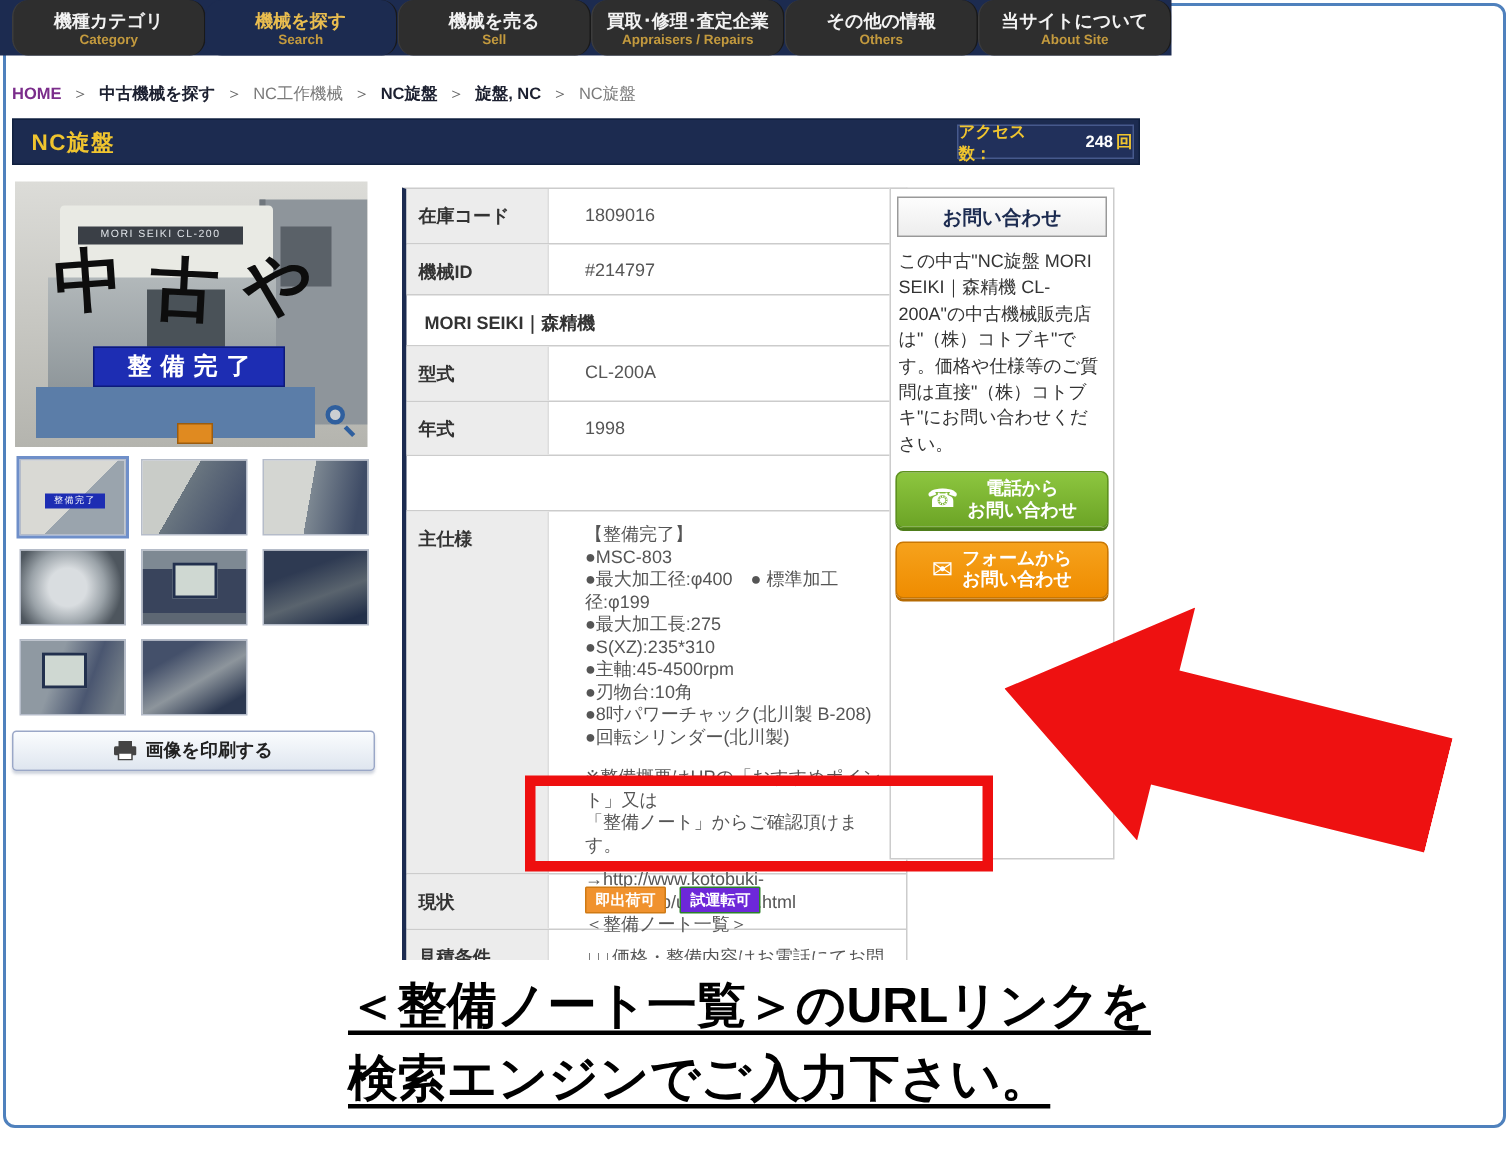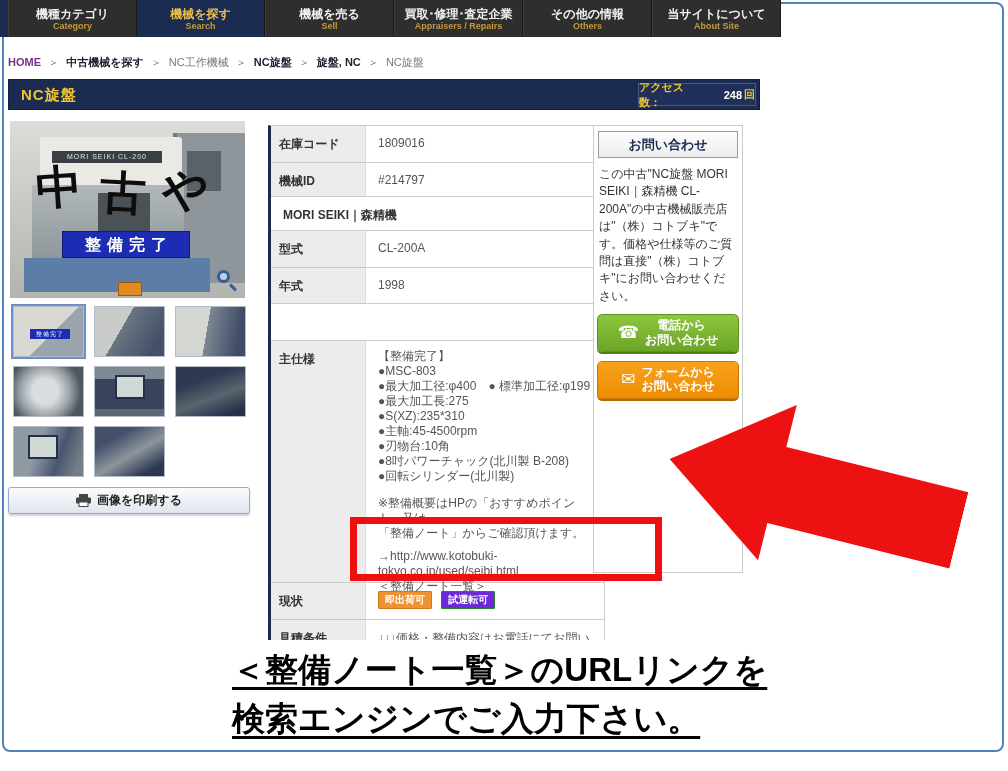--- a/index.html
+++ b/index.html
@@ -4,21 +4,21 @@
 <style>
   * { margin:0; padding:0; box-sizing:border-box; }
   html,body { width:1008px; height:771px; background:#fff; font-family:"Liberation Sans","DejaVu Sans",sans-serif; overflow:hidden; position:relative; }
   .abs { position:absolute; }
 
   
   #frame { left:2px; top:2px; width:1002px; height:750px; border:2px solid #4f81bd; border-radius:8px; z-index:8; pointer-events:none; }
 
   
   #nav { left:0; top:0; width:781px; height:37px; background:#1c2b50; display:flex; padding-left:8px; z-index:10; }
-  .nav-tab { flex:1; background:#2e2e2e; border-right:1px solid #191919; border-left:1px solid #3c3c3c; display:flex; flex-direction:column; align-items:center; justify-content:center; cursor:pointer; }
+  .nav-tab { flex:1; background:#2e2e2e; border-right:1px solid #191919; border-left:1px solid #3c3c3c; display:flex; flex-direction:column; align-items:center; justify-content:center; cursor:pointer;border-radius:11px; }
   .nav-tab .jp { font-size:12px; font-weight:bold; color:#f2f2f2; line-height:14px; }
   .nav-tab .en { font-size:9px; color:#c39a3e; line-height:10px;font-weight:bold; }
   .nav-tab.active { background:#1c2b50; border-left:none; }
   .nav-tab.active .jp { color:#e9bd4f; }
 
   
   #breadcrumb { left:8px; top:55px; font-size:11px; color:#555; white-space:nowrap; z-index:3; }
   #breadcrumb .sep { margin:0 4px; color:#666; }
   .bc-home { color:#7b2d8b; font-weight:bold; }
   .bc-bold { color:#1c2030; font-weight:bold; }
@@ -60,21 +60,21 @@
   .t7{background:linear-gradient(110deg,#8f99a2 35%,#4a5670 65%,#747e88 90%);}
   .t8{background:linear-gradient(150deg,#44506a 25%,#8d959c 55%,#2c3850 85%);}
   .thumb .mini-badge { position:absolute; left:16px; top:22px; width:40px; height:10px; background:#1d2db3; color:#fff; font-size:6px; line-height:10px; text-align:center; letter-spacing:1px; }
   .thumb .mini-screen { position:absolute; left:20px; top:8px; width:30px; height:24px; background:#cfd8d2; border:2px solid #22304e; }
 
   
   #print-btn { left:8px; top:487px; width:242px; height:27px; background:linear-gradient(#fafcfe,#dfe6ef); border:1px solid #9aa7c7; border-radius:3px; box-shadow:0 2px 2px rgba(60,80,120,.25); display:flex; align-items:center; justify-content:center; gap:6px; font-size:12px; font-weight:bold; color:#222; cursor:pointer; z-index:2; }
 
   
   #spec-table { left:268px; top:125px; width:337px; border-top:1px solid #ccc; border-right:1px solid #ccc; border-left:3px solid #1c2b50; z-index:1; }
-  .row { display:flex; border-bottom:1px solid #ccc; }
+  .row { display:flex; border-bottom:1px solid #ccc;gap:12px; }
   .cell-l { width:95px; background:#ececec; border-right:1px solid #ddd; padding:10px 8px 0 8px; font-size:12px; font-weight:bold; color:#333; }
   .cell-r { flex:1; padding:10px 12px 0 12px; font-size:12px; color:#555; }
   .r1{height:37px}.r2{height:34px}.r3{height:34px}.r4{height:37px}.r5{height:36px}.r6{height:37px}.r7{height:242px}.r8{height:37px}.r9{height:57px}
   .cell-r.maker { color:#333; font-weight:bold; }
   .spec-line { line-height:15px; }
   .spec-note { line-height:15px; margin-top:0; }
   .gap12 { height:12px; } .gap8 { height:8px; }
   .badge { display:inline-block; padding:1px 6px; font-size:10px; font-weight:bold; color:#fff; margin-right:6px; border-radius:1px; }
   .badge.b-orange { background:#f0922e; border:1px solid #cf7a14; }
   .badge.b-green { background:#6d28d9; border:1px solid #2c822a; }

